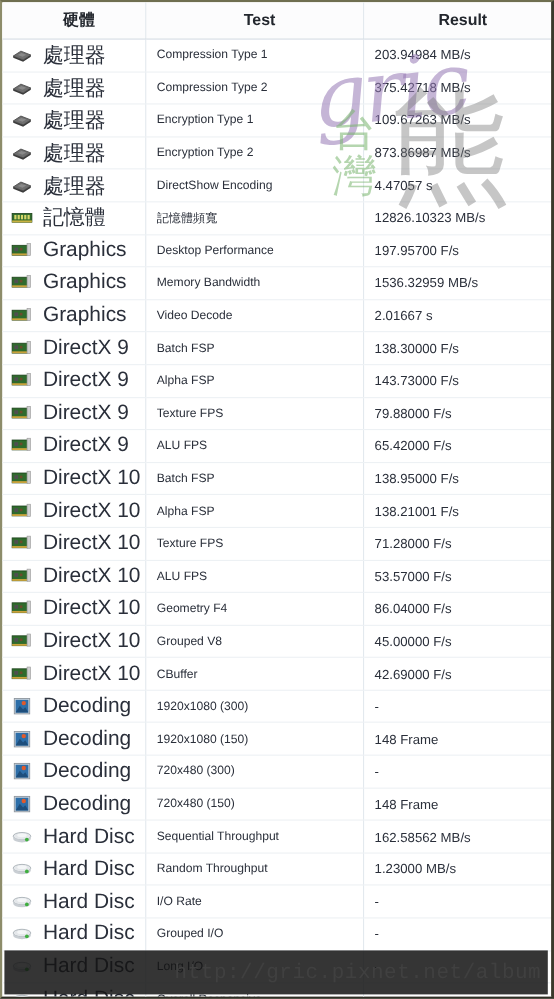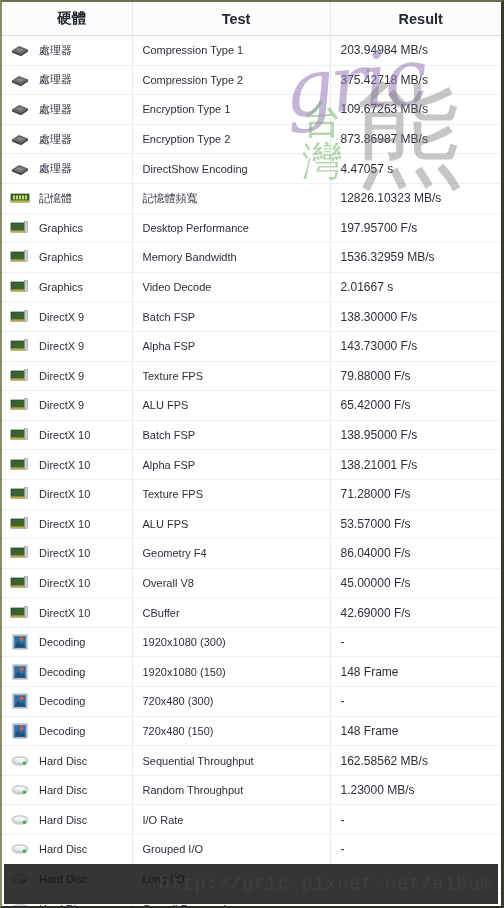--- a/index.html
+++ b/index.html
@@ -110,21 +110,21 @@
   tbody td:last-child { border-right: none; }
 
   td.hw {
     padding-left: 8px;
   }
   .hw-inner {
     display: flex;
     align-items: center;
     gap: 9px;
   }
-  .hw-label { font-size: 11px; }
+  .hw-label { font-size: 19px; }
   td.test { padding-left: 10px; font-size: 11px; }
   td.result { padding-left: 10px; font-size: 12px; }
 
   
   .icon {
     width: 20px;
     height: 18px;
     flex: 0 0 20px;
     position: relative;
     display: inline-block;
@@ -538,21 +538,21 @@
                   <rect x="3" y="6" width="3.5" height="3.4" fill="#4f4f4f"></rect>
                   <rect x="8" y="6.4" width="2.4" height="2.4" fill="#6d4b2b"></rect>
                   <rect x="1" y="11.4" width="14" height="1.7" fill="#c9a23b"></rect>
                   <rect x="14.6" y="2.4" width="3" height="11" fill="#cfcfcf"></rect>
                   <rect x="14.6" y="2.4" width="3" height="11" fill="none" stroke="#9a9a9a" stroke-width="0.6"></rect>
                 </svg>
               </span>
               <span class="hw-label">DirectX 10</span>
             </div>
           </td>
-          <td class="test">Overall V8</td>
+          <td class="test">Grouped V8</td>
           <td class="result">45.00000 F/s</td>
         </tr>
         <tr>
           <td class="hw">
             <div class="hw-inner">
               <span class="icon">
                 <svg width="20" height="18" viewBox="0 0 20 18">
                   <rect x="1" y="4" width="14" height="9" fill="#2f6b2c"></rect>
                   <rect x="1" y="4" width="14" height="9" fill="none" stroke="#1c3f1a" stroke-width="0.7"></rect>
                   <rect x="3" y="6" width="3.5" height="3.4" fill="#4f4f4f"></rect>

